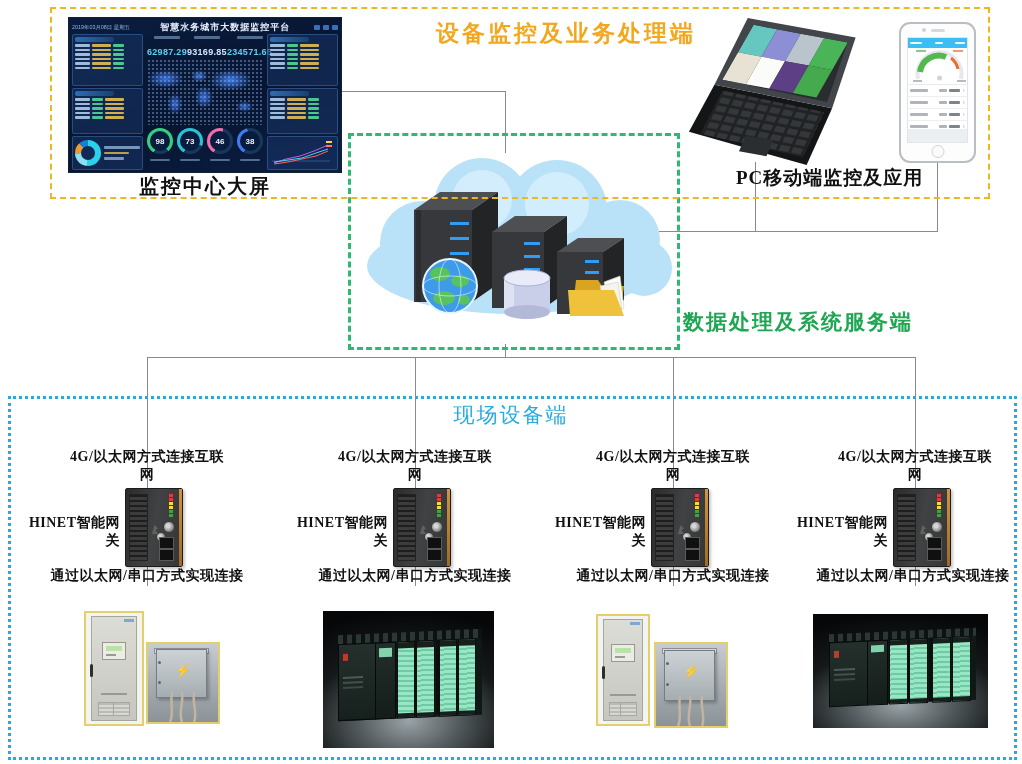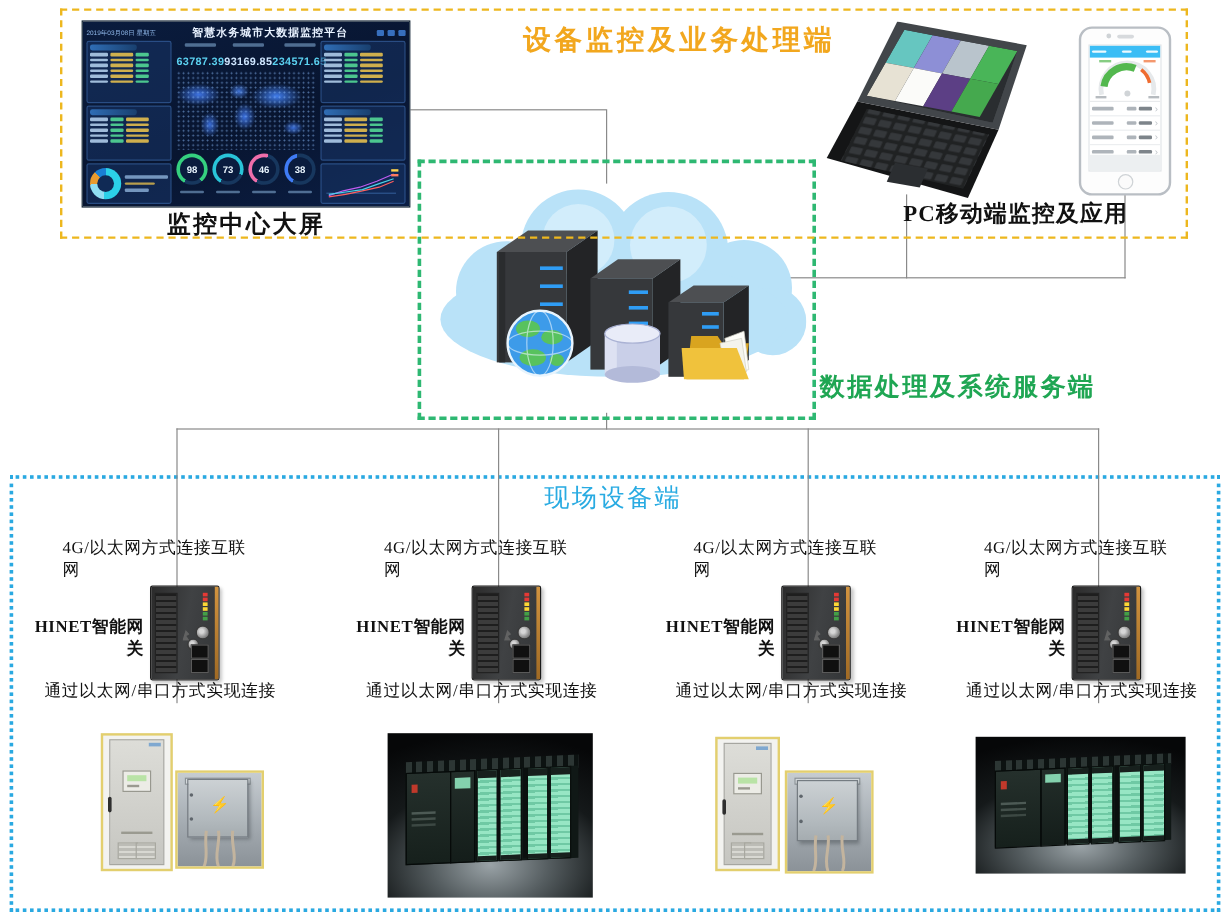--- a/index.html
+++ b/index.html
@@ -86,21 +86,21 @@
   .ph-row{height:11px;display:flex;align-items:center;gap:2px;padding:0 2px;border-bottom:1px solid #eceef0;}
   .ph-row i{height:2.5px;border-radius:1px;background:#aeb4ba;display:block;}
   .ph-row i.a{width:18px;}
   .ph-row i.b{width:8px;margin-left:auto;}
   .ph-row i.c{width:11px;background:#7d848a;}
   .ph-row em{font-size:8px;color:#c2c7cc;line-height:1;}
   .ph-rest{position:absolute;left:0;right:0;bottom:0;top:91px;background:#eceff1;}
   .ph-home{position:absolute;bottom:3px;left:50%;transform:translateX(-50%);width:11px;height:11px;border:1.5px solid #cfd3d6;border-radius:50%;background:#fbfbfb;}
 
   
-  .lbl{font-size:14px;font-weight:normal;color:#111;z-index:4;text-align:left;letter-spacing:.5px;}
+  .lbl{font-size:14px;font-weight:bold;color:#111;z-index:4;text-align:center;letter-spacing:.5px;}
   .lbl2{font-size:14px;font-weight:bold;color:#111;z-index:4;text-align:right;letter-spacing:.5px;}
 
   
   .gw{width:56px;height:77px;background:linear-gradient(100deg,#2b2b2b 0%,#404244 50%,#333537 100%);border:1px solid #1c1c1c;border-radius:2px;z-index:4;box-shadow:2px 2px 3px rgba(0,0,0,.22);}
   .gw i{position:absolute;display:block;}
   .gw .vent{left:3px;top:5px;width:17px;height:65px;background:repeating-linear-gradient(180deg,#1e1e1e 0 2px,#3c3c3c 2px 5px);border:1px solid #222;}
   .gw .strip{right:0;top:0;width:3px;height:100%;background:linear-gradient(180deg,#d1933f,#a06a24);}
   .gw .leds{right:9px;top:5px;width:4px;height:24px;display:flex;flex-direction:column;gap:1px;}
   .gw .leds i{position:static;width:4px;height:3px;}
   .gw .leds i:nth-child(1),.gw .leds i:nth-child(2){background:#e53935;}
@@ -147,21 +147,21 @@
   .plc .cpu:before{content:"";position:absolute;left:15%;top:6%;width:70%;height:12%;background:#8fe3bd;opacity:.9;}
   .plc .mod{top:0;width:11.5%;height:98%;background:repeating-linear-gradient(180deg,#97e6c4 0 3px,#6fc9a4 3px 5px);border:1px solid #0a0f0d;}
   .plc .mod:before{content:"";position:absolute;left:0;top:0;width:100%;height:8%;background:#17201d;}
   .plc .mod:after{content:"";position:absolute;left:0;bottom:0;width:100%;height:6%;background:#17201d;}
   .plc .m1{left:41%;} .plc .m2{left:54.5%;} .plc .m3{left:70%;} .plc .m4{left:83.5%;}
   .plc .gap1{left:53%;top:0;width:1.5%;height:98%;background:#0b100f;}
   .plc .gap2{left:68%;top:0;width:2%;height:98%;background:#0b100f;}
 
   .cap-mon{left:95px;top:173px;width:220px;text-align:center;font-size:20px;letter-spacing:2px;}
   .cap-cloud{left:354px;top:309px;font-size:19px;letter-spacing:1px;}
-  .cap-pc{left:710px;top:165px;width:230px;text-align:right;font-size:19px;letter-spacing:1px;}
+  .cap-pc{left:736px;top:165px;width:230px;text-align:left;font-size:19px;letter-spacing:1px;}
 </style>
 </head>
 <body>
 
 <div class="stage">
 
   <div class="abs zone-top"></div>
   <div class="abs zone-mid"></div>
   <div class="abs zone-bot"></div>
 
@@ -262,21 +262,21 @@
           <div class="donut"></div>
           <div class="dlg">
               <i></i>
               <i></i>
               <i></i>
             </div>
         </div>
       </div>
       <div class="dcol mid">
         <div class="stats">
-          <div class="stat"><i></i><b>63787.39</b></div>
+          <div class="stat"><i></i><b>62987.29</b></div>
           <div class="stat"><i></i><b>93169.85</b></div>
           <div class="stat"><i></i><b>234571.65</b></div>
         </div>
         <div class="map"></div>
         <div class="gauges">
           <div class="gauge" style="--pct:81;--gc:#35d07f">
               <b>98</b>
               <i></i>
             </div>
           <div class="gauge" style="--pct:73;--gc:#29c4d8">

